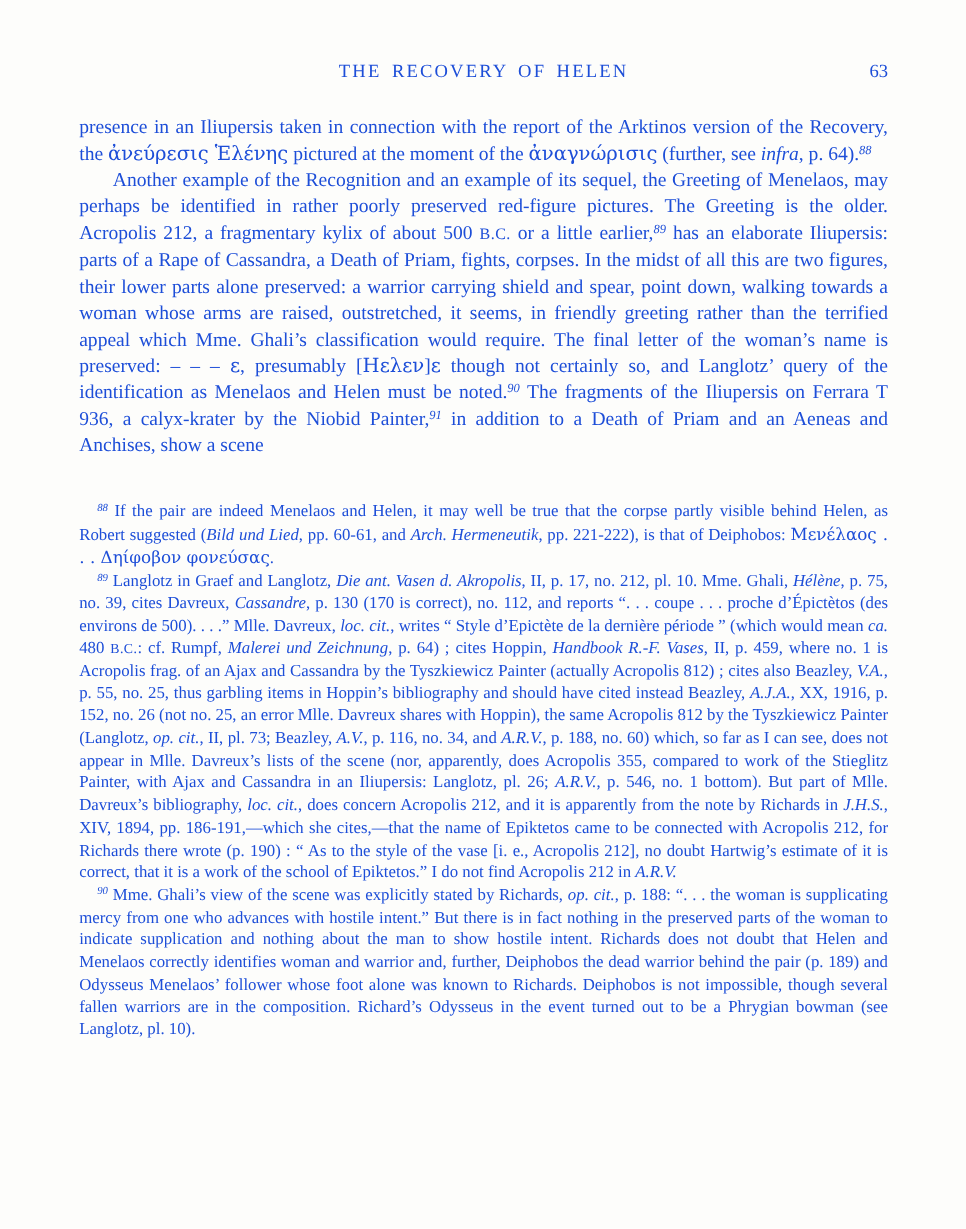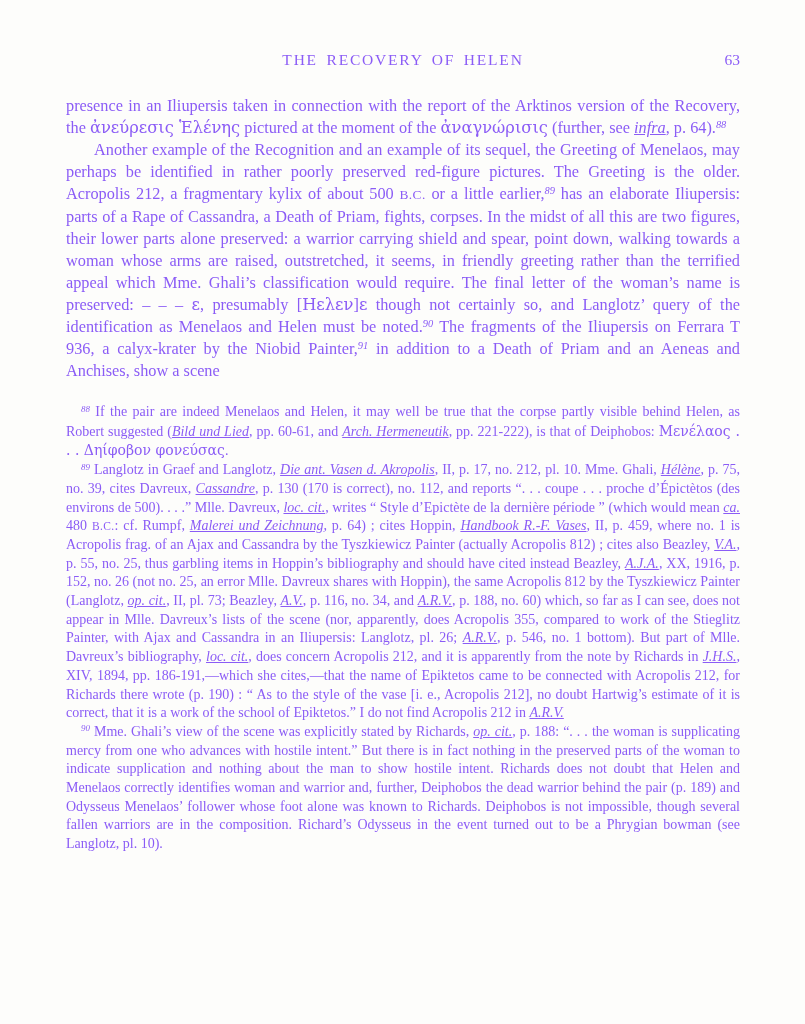--- a/index.html
+++ b/index.html
@@ -3,21 +3,21 @@
 <meta charset="utf-8">
 <style>
   * { margin: 0; padding: 0; box-sizing: border-box; }
   html, body { background: #ffffff; }
   body { width: 805px; }
 
   .page {
     width: 805px;
     height: 1024px;
     background: #fdfdfb;
-    color: #8b5cf6;
+    color: #1d4ed8;
     font-family: "Liberation Serif", "DejaVu Serif", serif;
     padding: 50px 65px 0 66px;
     position: relative;
     overflow: hidden;
   }
 
   .running-head {
     position: relative;
     text-align: center;
     font-size: 15.5px;
@@ -29,36 +29,36 @@
   .body-text {
     margin-top: 26px;
     font-size: 16.3px;
     line-height: 22px;
     text-align: justify;
   }
   .body-text p { margin: 0; }
   .body-text p.indent { text-indent: 28px; }
 
   .footnotes {
-    margin-top: 21px;
+    margin-top: 36px;
     font-size: 14px;
     line-height: 18.7px;
     text-align: justify;
   }
   .footnotes p { margin: 0; text-indent: 15px; }
 
   sup {
     font-size: 64%;
     line-height: 0;
     vertical-align: baseline;
     position: relative;
     top: -0.5em;
     font-style: italic;
   }
-  i { font-style: italic; text-decoration: underline; }
+  i { font-style: italic; }
   .greek { font-family: "DejaVu Serif", serif; }
   .sc { font-size: 0.82em; letter-spacing: 0.4px; }
 </style>
 </head>
 <body>
 
 <div class="page">
   <div class="running-head">
     <span class="head-title">THE RECOVERY OF HELEN</span>
     <span class="head-page-num">63</span>

